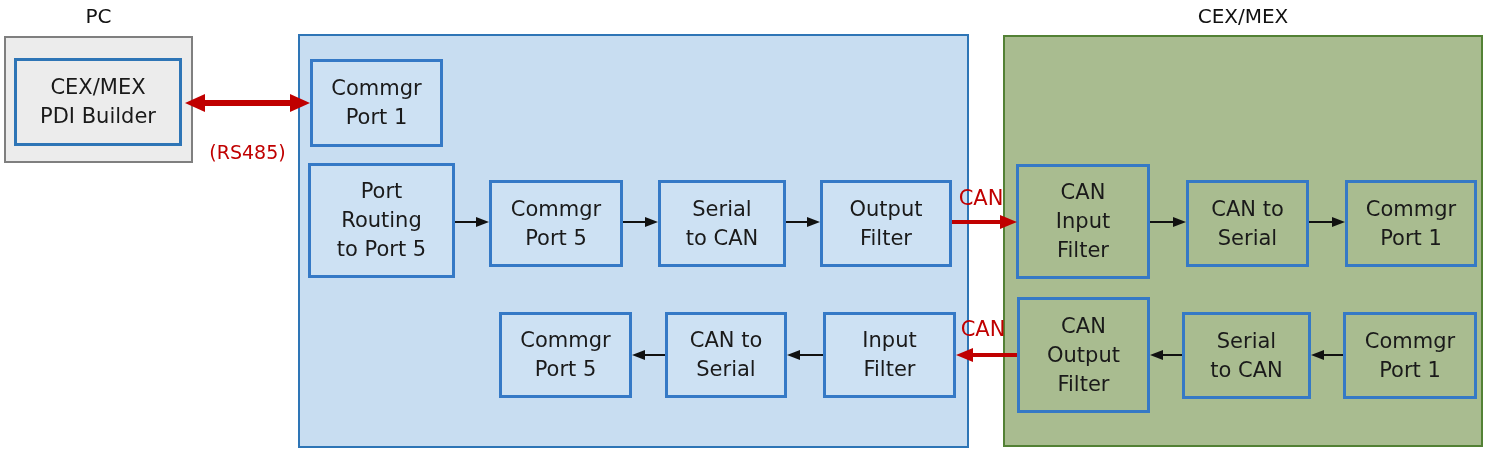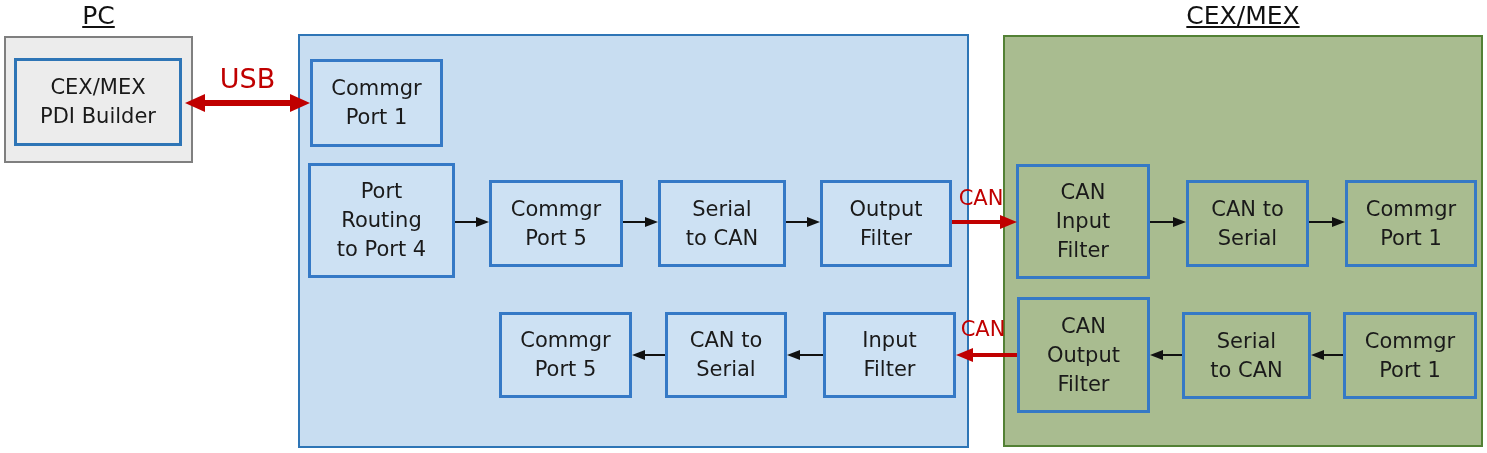--- a/index.html
+++ b/index.html
@@ -21,21 +21,21 @@
     text-align:center;white-space:pre-line;
     font-size:21px;line-height:29px;
     border:3px solid #3579c6;
   }
   .box.bluefill {background:#cde1f3;}
   .box.grayfill {background:#ececec;border-color:#2e75b6;}
   .box.greenfill{background:#a9bc90;}
 
   .seclabel{
     position:absolute;top:0;text-align:center;
-    font-size:25px;line-height:32px;color:#111;text-decoration:underline;
+    font-size:20px;line-height:32px;color:#111;
   }
   .redtext{position:absolute;color:#c00000;text-align:center;}
   .usb-lbl{font-size:27px;line-height:30px;}
   .rs-lbl {font-size:19px;line-height:23px;}
   .can-lbl{font-size:21px;line-height:24px;}
 
   .arrow{position:absolute;display:flex;align-items:center;z-index:5;}
   .arrow .shaft{flex:1;background:#111;height:2px;}
   .arrow .head{width:0;height:0;}
   .arrow .head.right{border-top:5px solid transparent;border-bottom:5px solid transparent;border-left:13px solid #111;}
@@ -61,21 +61,21 @@
   <div class="frame blue" style="left:298px;top:34px;width:671px;height:414px;"></div>
   <div class="frame green" style="left:1003px;top:35px;width:480px;height:412px;"></div>
 
   <div class="box grayfill" style="left:14px;top:58px;width:168px;height:88px;">CEX/MEX
 PDI Builder</div>
 
   <div class="box bluefill" style="left:310px;top:59px;width:133px;height:88px;">Commgr
 Port 1</div>
   <div class="box bluefill" style="left:308px;top:163px;width:147px;height:115px;">Port
 Routing
-to Port 4</div>
+to Port 5</div>
   <div class="box bluefill" style="left:489px;top:180px;width:134px;height:87px;">Commgr
 Port 5</div>
   <div class="box bluefill" style="left:658px;top:180px;width:128px;height:87px;">Serial
 to CAN</div>
   <div class="box bluefill" style="left:820px;top:180px;width:132px;height:87px;">Output
 Filter</div>
   <div class="box bluefill" style="left:499px;top:312px;width:133px;height:86px;">Commgr
 Port 5</div>
   <div class="box bluefill" style="left:665px;top:312px;width:122px;height:86px;">CAN to
 Serial</div>
@@ -95,21 +95,21 @@
   <div class="box greenfill" style="left:1182px;top:312px;width:129px;height:87px;">Serial
 to CAN</div>
   <div class="box greenfill" style="left:1343px;top:312px;width:134px;height:87px;">Commgr
 Port 1</div>
 
   <div class="arrow usb" style="left:185px;top:94px;width:125px;height:18px;">
     <span class="head left"></span>
     <span class="shaft"></span>
     <span class="head right"></span>
   </div>
-  <div class="redtext usb-lbl" style="left:185px;top:64px;width:125px;">USB</div>
+  <div class="redtext rs-lbl" style="left:185px;top:141px;width:125px;">(RS485)</div>
 
   <div class="arrow red" style="left:952px;top:215px;width:65px;height:14px;">
     <span class="shaft"></span>
     <span class="head right"></span>
   </div>
   <div class="redtext can-lbl" style="left:949px;top:186px;width:64px;">CAN</div>
 
   <div class="arrow red" style="left:956px;top:348px;width:61px;height:14px;">
     <span class="head left"></span>
     <span class="shaft"></span>

